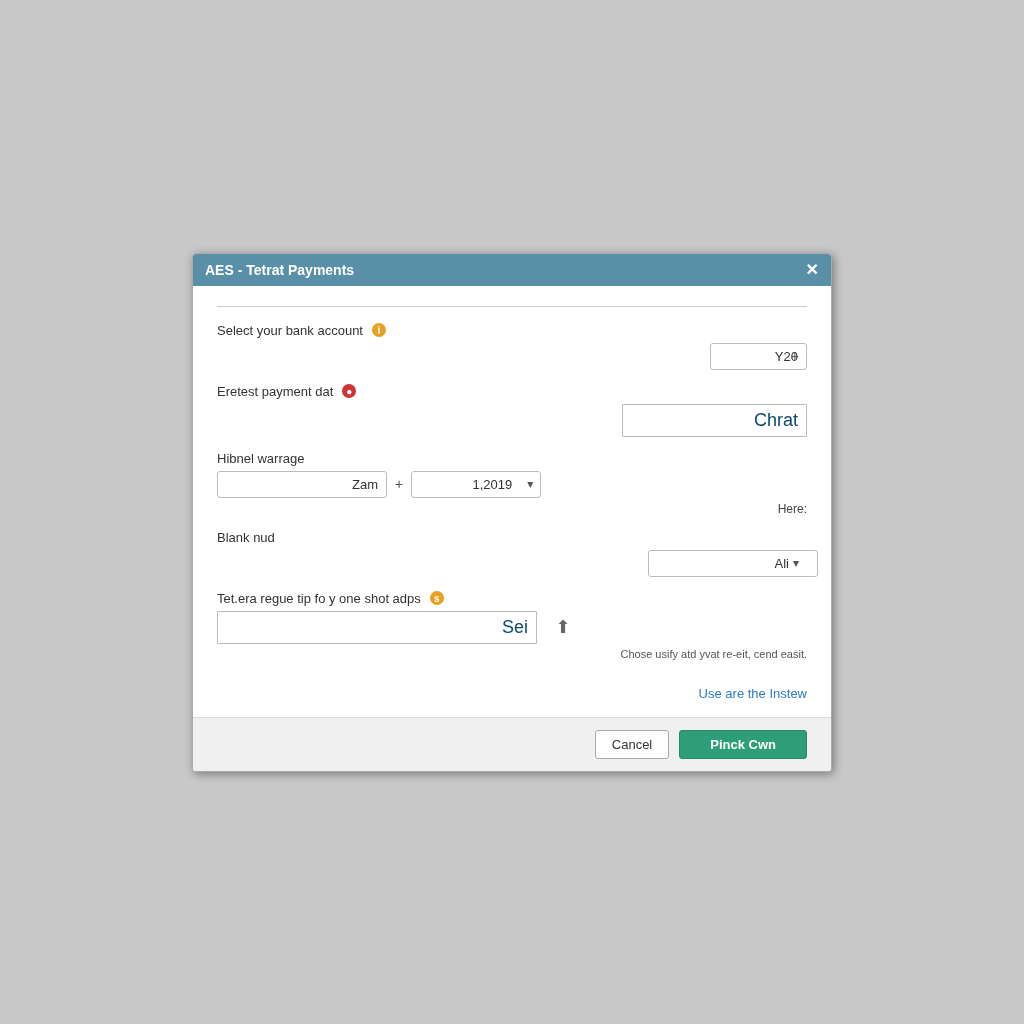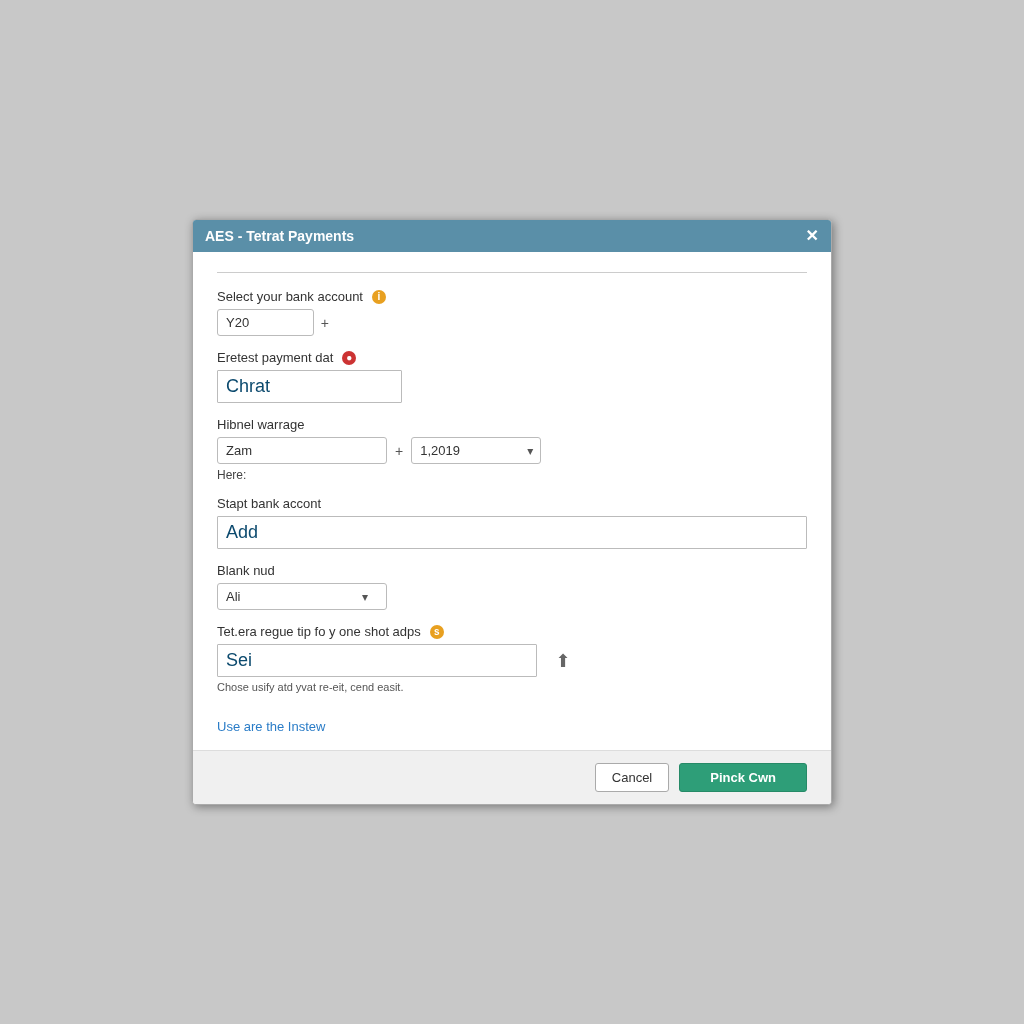--- a/index.html
+++ b/index.html
@@ -1,15 +1,15 @@
 <!DOCTYPE html>
 <html><head>
   <meta charset="utf-8">
   <style>
-    * { box-sizing: border-box; margin: 0; padding: 0; }
+    * { box-sizing: border-box; margin: 0; padding: 0; text-align: right; }
     body {
       background: #c8c8c8;
       display: flex;
       align-items: center;
       justify-content: center;
       min-height: 100vh;
       font-family: Arial, sans-serif;
       font-size: 13px;
     }
     .dialog {
@@ -310,26 +310,20 @@
         <div class="dropdown-wrapper">
           <select class="dropdown-select">
             <option>1,2019</option>
           </select>
         </div>
       </div>
       <div class="here-text">Here:</div>
     </div>
 
     
-    <div class="field-group">
-      <div class="field-label">
-        <span>Stapt bank accont</span>
-      </div>
-      <input type="text" class="input-text full-input" value="Add" style="">
-    </div>
 
     
     <div class="field-group">
       <div class="field-label">
         <span>Blank nud</span>
       </div>
       <div class="blank-nud-wrapper">
         <select class="blank-nud-select">
           <option>Ali</option>
         </select>

